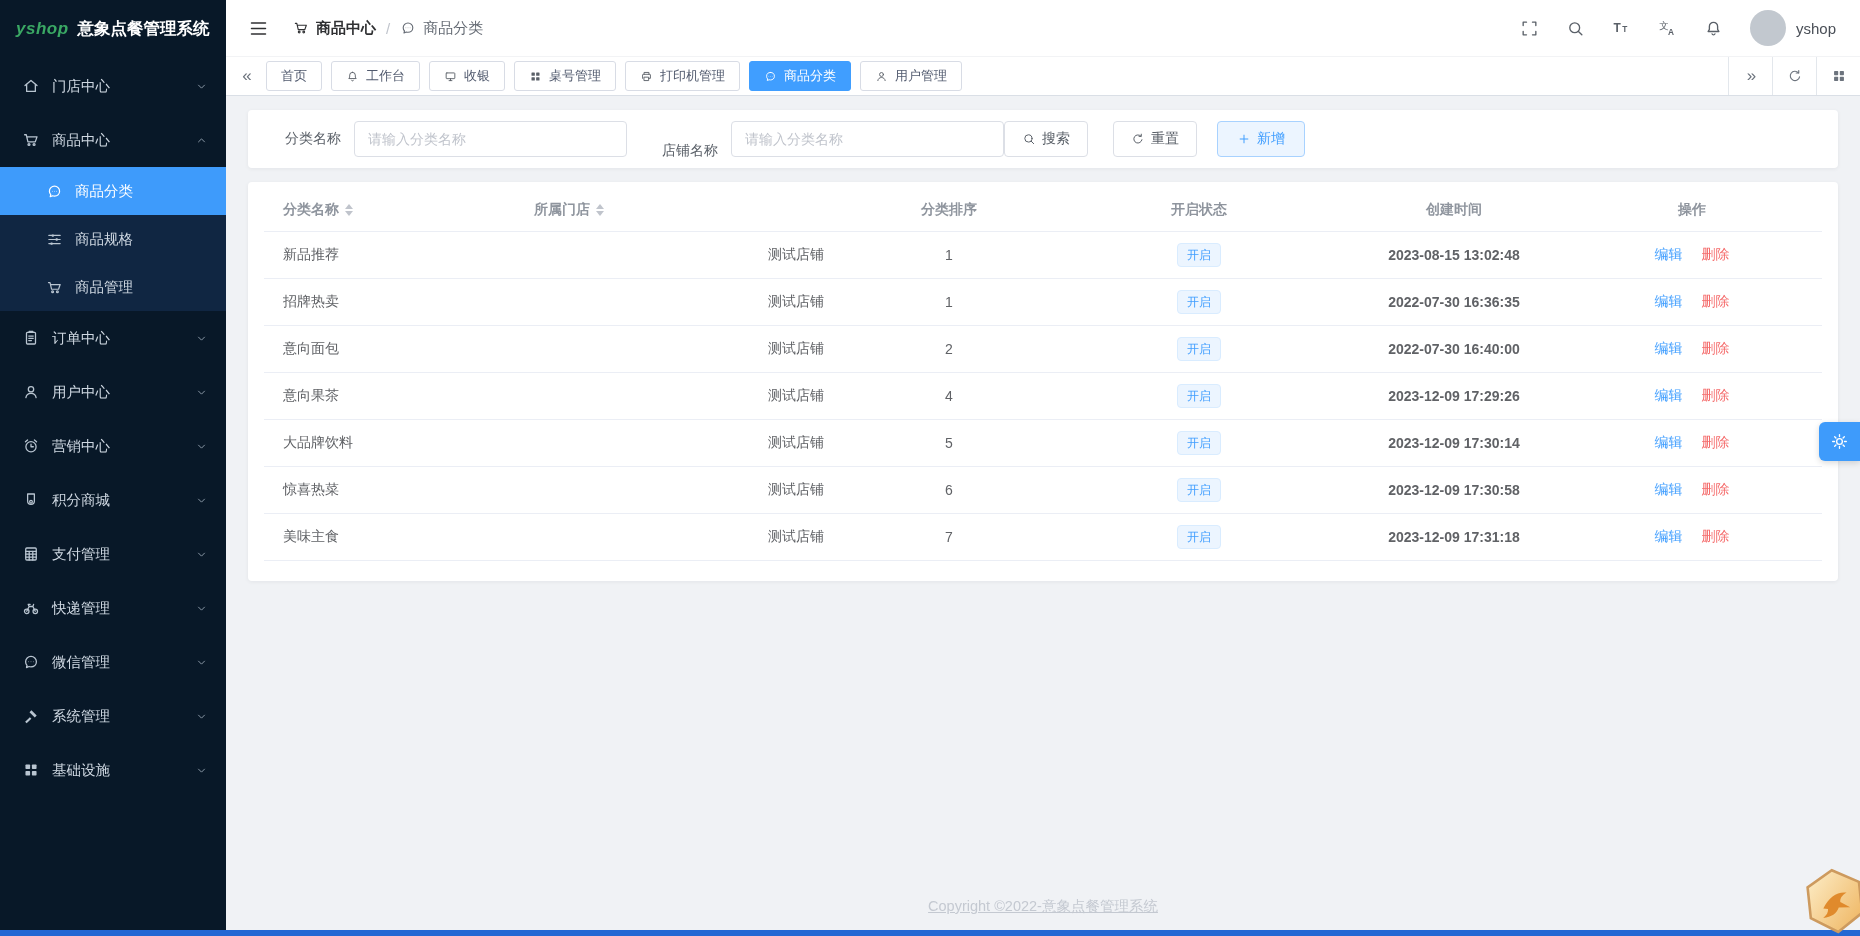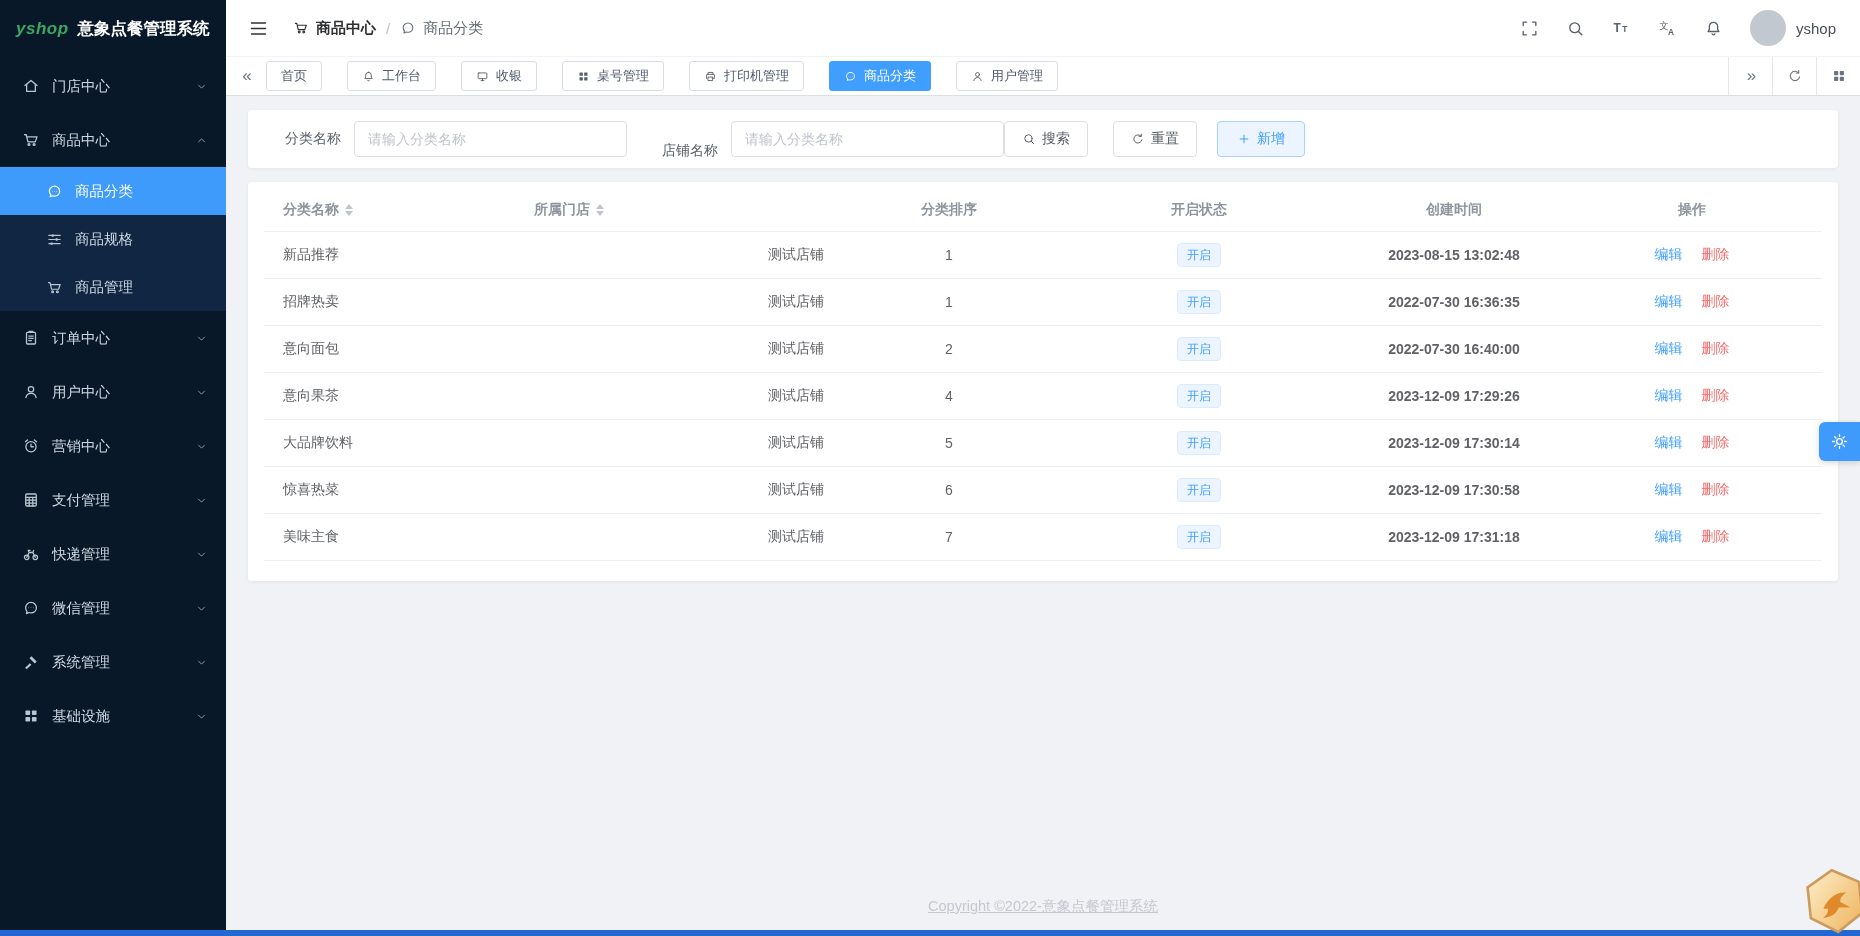--- a/index.html
+++ b/index.html
@@ -36,21 +36,21 @@
   .crumb-sep { color:#c0c4cc; margin:0 10px; }
   .crumb-sub { color:#656b74; font-weight:normal; }
   .top-right { margin-left:auto; display:flex; align-items:center; gap:27px; }
   .top-right .tool { font-size:19px; color:#5a6068; cursor:pointer; }
   .user-chip { display:flex; align-items:center; gap:10px; cursor:pointer; }
   .avatar { width:36px; height:36px; border-radius:50%; background:#c2c8cf; }
   .username { font-size:15px; color:#4a4f57; }
 
   .tagbar { height:39px; background:#fff; border-bottom:1px solid #dadfe6; display:flex; align-items:center; flex:none; }
   .tag-arrow { width:40px; display:flex; align-items:center; justify-content:center; font-size:17px; color:#6c737d; cursor:pointer; letter-spacing:-2px; }
-  .tags { flex:1; display:flex; align-items:center; gap:25px; overflow:hidden; }
+  .tags { flex:1; display:flex; align-items:center; gap:9px; overflow:hidden; }
   .tag { height:30px; display:inline-flex; align-items:center; gap:7px; padding:0 14px; border:1px solid #d8dce5; border-radius:3px; background:#fff; color:#515a6e; font-size:13px; cursor:pointer; white-space:nowrap; }
   .tag .icn { font-size:13px; color:#5a6068; }
   .tag.active { background:#409eff; border-color:#409eff; color:#fff; }
   .tag.active .icn { color:#fff; }
   .tag-ctl { width:44px; height:100%; display:flex; align-items:center; justify-content:center; border-left:1px solid #e3e7ec; color:#6c737d; font-size:16px; cursor:pointer; }
   .tag-ctl.dbl { font-size:17px; letter-spacing:-2px; }
 
   .content { flex:1; position:relative; padding:14px 22px 0; overflow:hidden; }
 
   .card { background:#fff; border-radius:4px; box-shadow:0 1px 4px rgba(0,21,41,.06); }
@@ -209,20 +209,34 @@
         <span class="m-label">营销中心</span>
         <span class="icn chev">
           <svg viewBox="0 0 24 24" fill="none" stroke="currentColor" stroke-width="1.7" stroke-linecap="round" stroke-linejoin="round">
             <path d="M6.5 9.5 12 15l5.5-5.5"></path>
           </svg>
         </span>
       </div>
       <div class="m-item">
         <span class="icn ">
           <svg viewBox="0 0 24 24" fill="none" stroke="currentColor" stroke-width="1.7" stroke-linecap="round" stroke-linejoin="round">
+            <path d="M7.5 4h9v9.4a4.5 4.5 0 0 1-9 0z"></path>
+            <circle cx="12" cy="14.4" r="1.8"></circle>
+          </svg>
+        </span>
+        <span class="m-label">积分商城</span>
+        <span class="icn chev">
+          <svg viewBox="0 0 24 24" fill="none" stroke="currentColor" stroke-width="1.7" stroke-linecap="round" stroke-linejoin="round">
+            <path d="M6.5 9.5 12 15l5.5-5.5"></path>
+          </svg>
+        </span>
+      </div>
+      <div class="m-item">
+        <span class="icn ">
+          <svg viewBox="0 0 24 24" fill="none" stroke="currentColor" stroke-width="1.7" stroke-linecap="round" stroke-linejoin="round">
             <rect x="5" y="4" width="14" height="16" rx="1.4"></rect>
             <path d="M5 8.4h14"></path>
             <path d="M9.6 8.4V20M14.4 8.4V20M5 12.3h14M5 16.1h14"></path>
           </svg>
         </span>
         <span class="m-label">支付管理</span>
         <span class="icn chev">
           <svg viewBox="0 0 24 24" fill="none" stroke="currentColor" stroke-width="1.7" stroke-linecap="round" stroke-linejoin="round">
             <path d="M6.5 9.5 12 15l5.5-5.5"></path>
           </svg>

